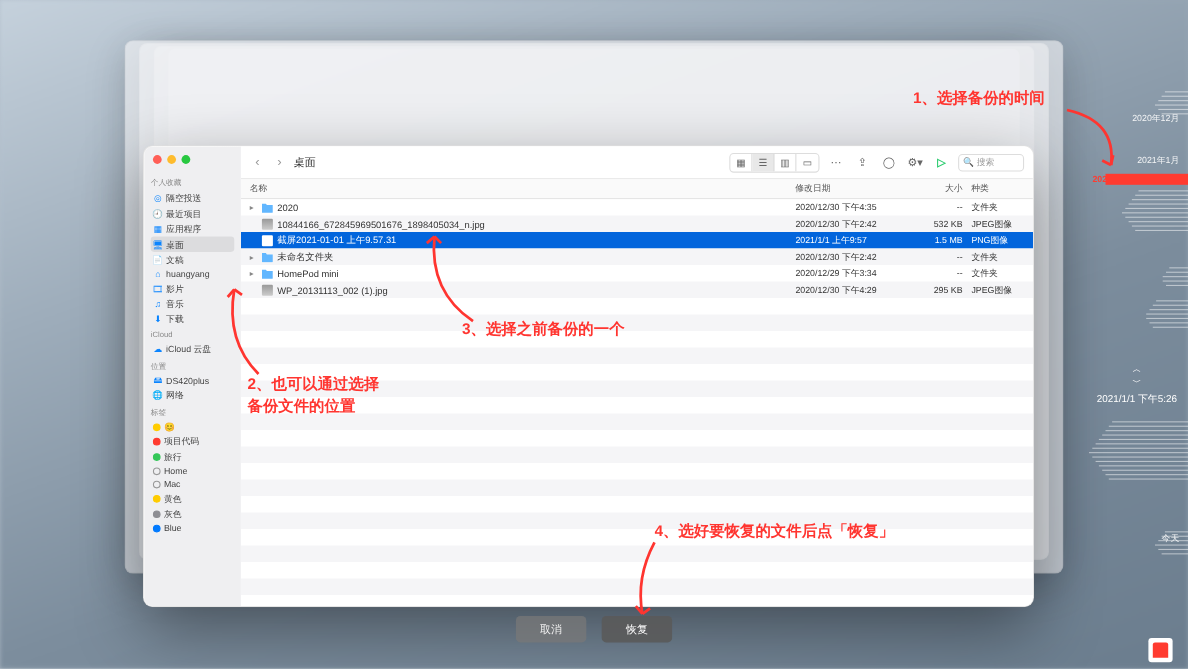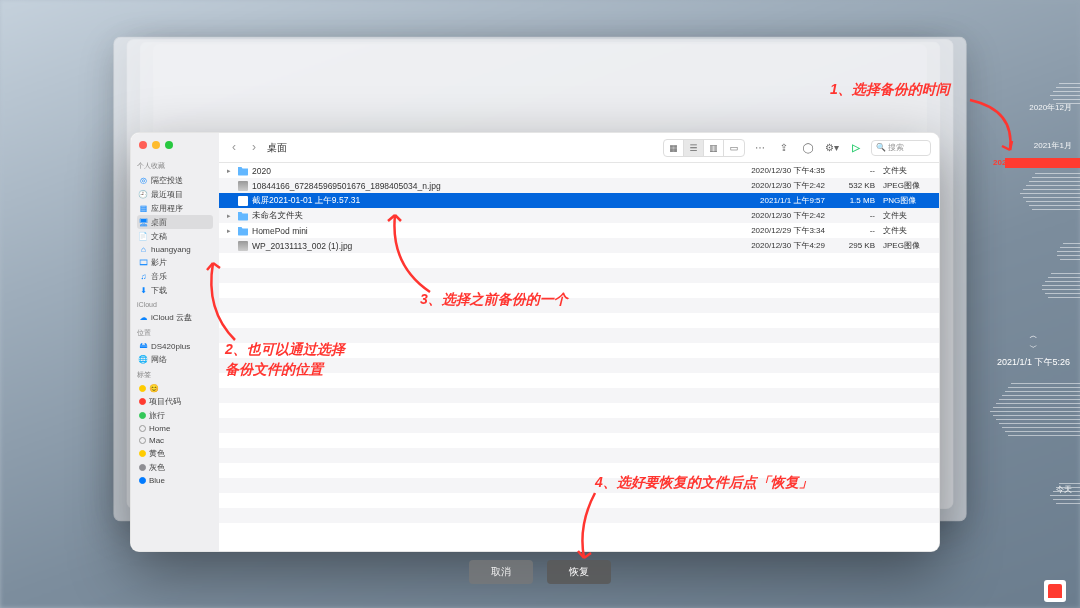--- a/index.html
+++ b/index.html
@@ -43,21 +43,21 @@
 .col-name { flex: 1; padding: 3px 8px; }
 .col-date { width: 110px; padding: 3px 4px; text-align: left; }
 .col-size { width: 50px; padding: 3px 4px; text-align: right; }
 .col-kind { width: 60px; padding: 3px 4px; }
 
 .file-list { flex: 1; overflow: auto; }
 .file-row { display: flex; font-size: 8.5px; color: #333; align-items: center; height: 15px; cursor: default; }
 .file-row:nth-child(even) { background: #f5f5f7; }
 .file-row.selected { background: #0265dc; color: #fff; }
 .fc-name { flex: 1; padding: 0 8px; display: flex; align-items: center; gap: 4px; }
-.fc-date { width: 110px; padding: 0 4px; font-size: 8px; text-align: right; }
+.fc-date { width: 110px; padding: 0 4px; font-size: 8px; }
 .fc-size { width: 50px; padding: 0 4px; text-align: right; font-size: 8px; }
 .fc-kind { width: 60px; padding: 0 4px; font-size: 8px; }
 .disclosure { width: 7px; color: #888; font-size: 7px; }
 .file-row.selected .disclosure { color: #fff; }
 .fi { width: 10px; height: 10px; display: inline-block; }
 .fi-folder { background: #62b7ff; border-radius: 1px; clip-path: polygon(0 15%, 35% 15%, 45% 30%, 100% 30%, 100% 100%, 0 100%); }
 .fi-img { background: linear-gradient(#999, #ccc); border-radius: 1px; }
 .fi-img-sel { background: #fff; border-radius: 1px; }
 
 
@@ -71,21 +71,21 @@
 .ts-arrows { display: flex; flex-direction: column; align-items: center; gap: 1px; margin-bottom: 3px; }
 .ts-arrow { font-size: 8px; cursor: default; }
 
 
 .bottom-btns { position: absolute; left: 50%; bottom: 24px; transform: translateX(-50%); display: flex; gap: 14px; }
 .btn { padding: 5px 22px; font-size: 10px; border-radius: 4px; background: rgba(120,120,120,.75); color: #eee; cursor: default; }
 .btn.primary { background: rgba(90,90,90,.9); color: #fff; }
 
 
 .anno { position: absolute; color: #ff3530; font-weight: 600; pointer-events: none; }
-.anno-text { font-size: 14px; line-height: 1.4; font-style: italic; }
+.anno-text { font-size: 14px; line-height: 1.4; }
 .arrow-svg { position: absolute; pointer-events: none; }
 
 
 .watermark { position: absolute; right: 14px; bottom: 6px; display: flex; align-items: center; gap: 6px; color: #fff; font-size: 18px; font-weight: 500; text-shadow: 0 1px 3px rgba(0,0,0,.5); }
 .wm-logo { width: 22px; height: 22px; background: #fff; border-radius: 3px; position: relative; }
 .wm-logo::before { content: ""; position: absolute; left: 4px; top: 4px; width: 14px; height: 14px; background: #ff3b30; border-radius: 2px 2px 0 0; }
 </style>
 </head>
 <body>
 
@@ -208,20 +208,26 @@
       <div class="tb-single">⇪</div>
       <div class="tb-single">◯</div>
       <div class="tb-single">⚙︎▾</div>
       <div class="tb-single tb-coop">▷</div>
       <div class="search-box">
         <span>🔍</span>
         <span>搜索</span>
       </div>
     </div>
 
+    <div class="list-header">
+      <div class="col-name">名称</div>
+      <div class="col-date">修改日期</div>
+      <div class="col-size">大小</div>
+      <div class="col-kind">种类</div>
+    </div>
 
     <div class="file-list" id="file-list">
         <div class="file-row">
           <div class="fc-name">
             <span class="disclosure">▸</span>
             <span class="fi fi-folder"></span>
             <span>2020</span>
           </div>
           <div class="fc-date">2020/12/30 下午4:35</div>
           <div class="fc-size">--</div>

